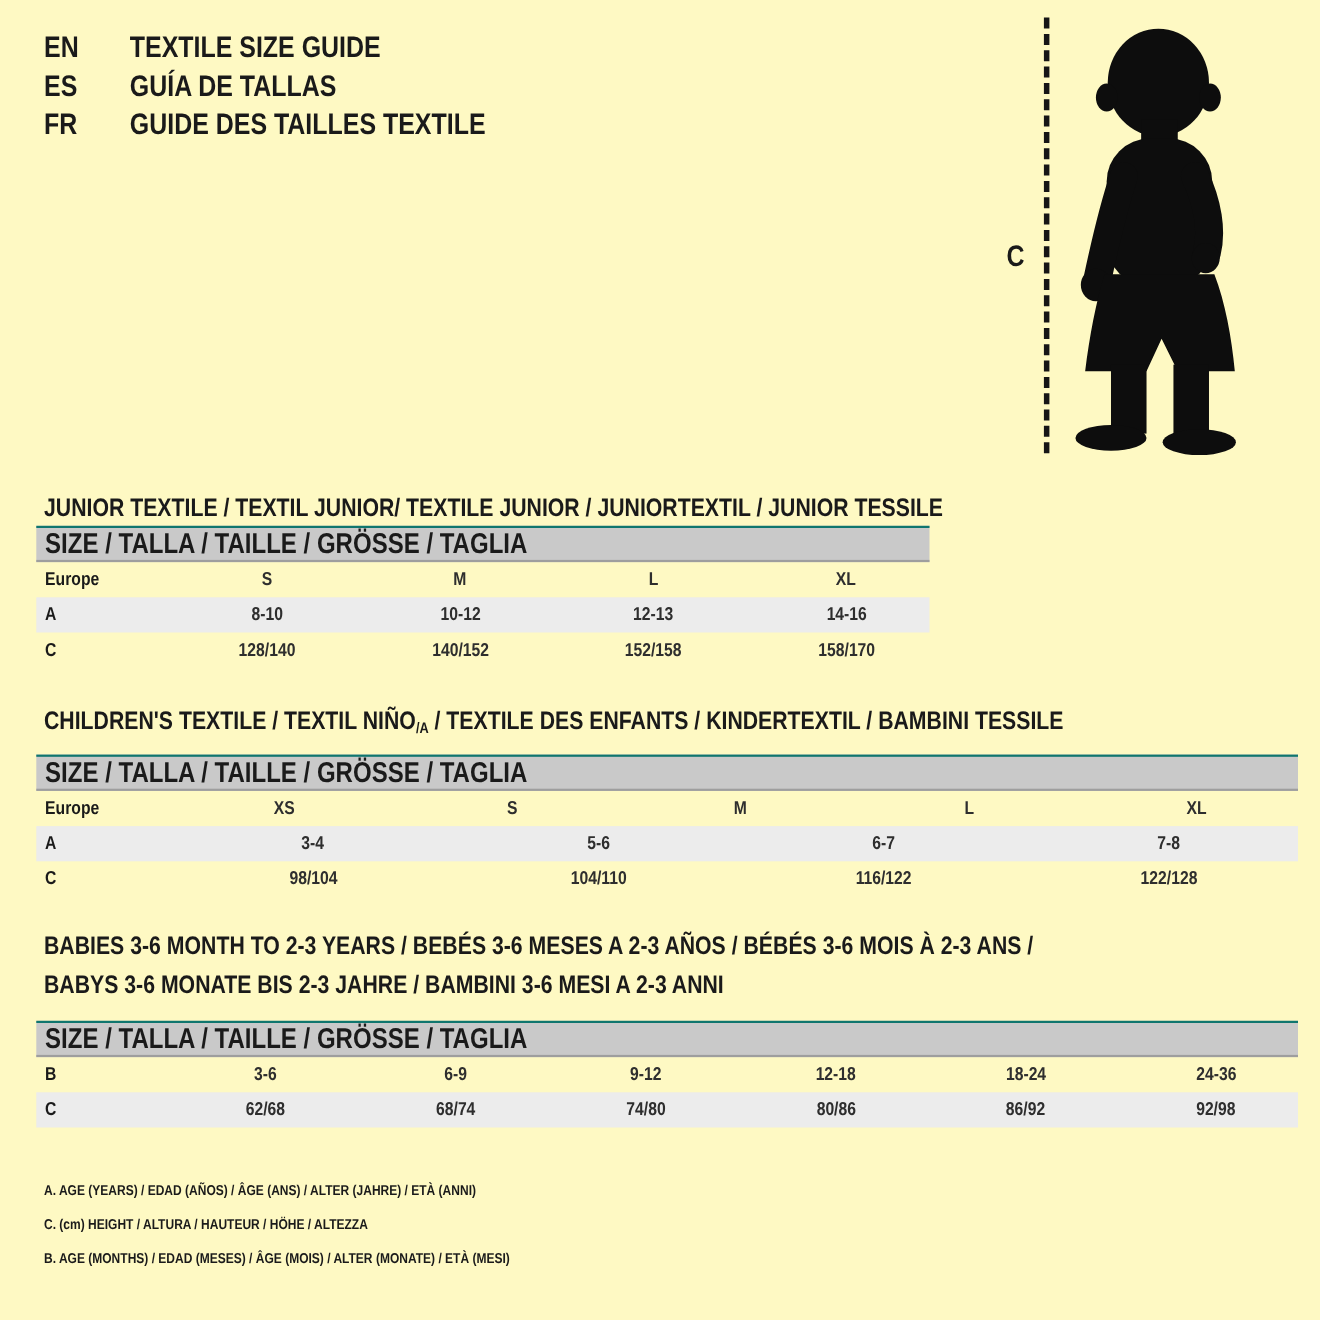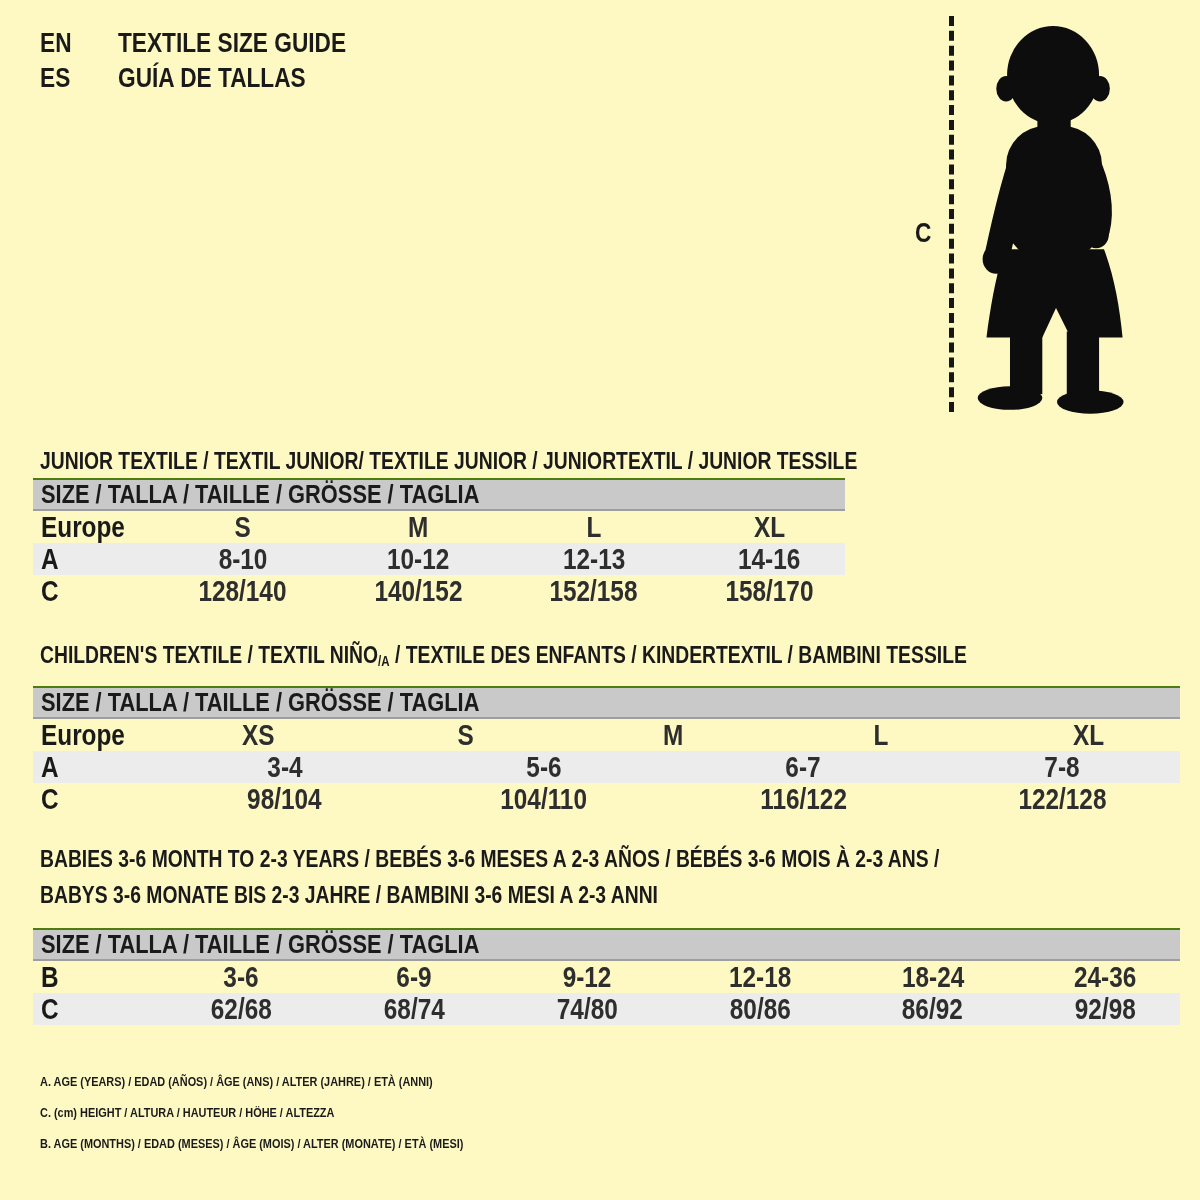--- a/index.html
+++ b/index.html
@@ -19,23 +19,23 @@
   .c-label{position:absolute;left:10px;top:204px;font-weight:bold;font-size:27px;}
   .dash{position:absolute;left:44px;top:2px;height:396px;width:0;border-left:5px dashed #161616;}
   .figure svg{position:absolute;left:58px;top:0;}
 
   
   .tbl-title{position:absolute;left:40px;font-weight:bold;font-size:23px;}
   .subsc{font-size:0.6em;vertical-align:-0.25em;}
 
   
   .tbl{position:absolute;left:33px;font-weight:bold;}
-  .thead{height:33px;background:#c9c9c9;border-top:2px solid #4d7c0f;border-bottom:2px solid #9e9e9e;
+  .thead{height:33px;background:#c9c9c9;border-top:2px solid #0f766e;border-bottom:2px solid #9e9e9e;
          display:flex;align-items:center;padding-left:8px;box-sizing:border-box;font-size:26px;}
-  .trow{display:flex;height:32px;align-items:center;font-size:29px;gap:24px;}
+  .trow{display:flex;height:32px;align-items:center;font-size:17px;gap:24px;}
   .trow.alt{background:#ececec;}
   .tlabel{width:110px;padding-left:8px;box-sizing:border-box;flex:none;}
   .tcell{flex:1;text-align:center;color:#2e2e2e;}
   #table-junior{top:478px;width:812px;}
   #table-children{top:686px;width:1147px;}
   #table-babies{top:928px;width:1147px;}
   #junior-title{top:448px;}
   #children-title{top:642px;}
   #babies-title-1{top:846px;}
   #babies-title-2{top:882px;}
@@ -50,20 +50,24 @@
 <div class="page">
 
   <section class="langs">
     <div class="lang-row">
       <span class="lang-code sq">EN</span>
       <span class="lang-label sq">TEXTILE SIZE GUIDE</span>
     </div>
     <div class="lang-row">
       <span class="lang-code sq">ES</span>
       <span class="lang-label sq">GUÍA DE TALLAS</span>
+    </div>
+    <div class="lang-row">
+      <span class="lang-code sq">FR</span>
+      <span class="lang-label sq">GUIDE DES TAILLES TEXTILE</span>
     </div>
   </section>
 
   <aside class="figure">
     <span class="c-label sq">C</span>
     <div class="dash"></div>
     <svg width="186" height="404" viewBox="0 0 190 404" aria-hidden="true">
       <g fill="#0d0d0d" stroke="none">
         <ellipse cx="92" cy="58" rx="47" ry="50"></ellipse>
         <ellipse cx="44" cy="72" rx="10" ry="13"></ellipse>

